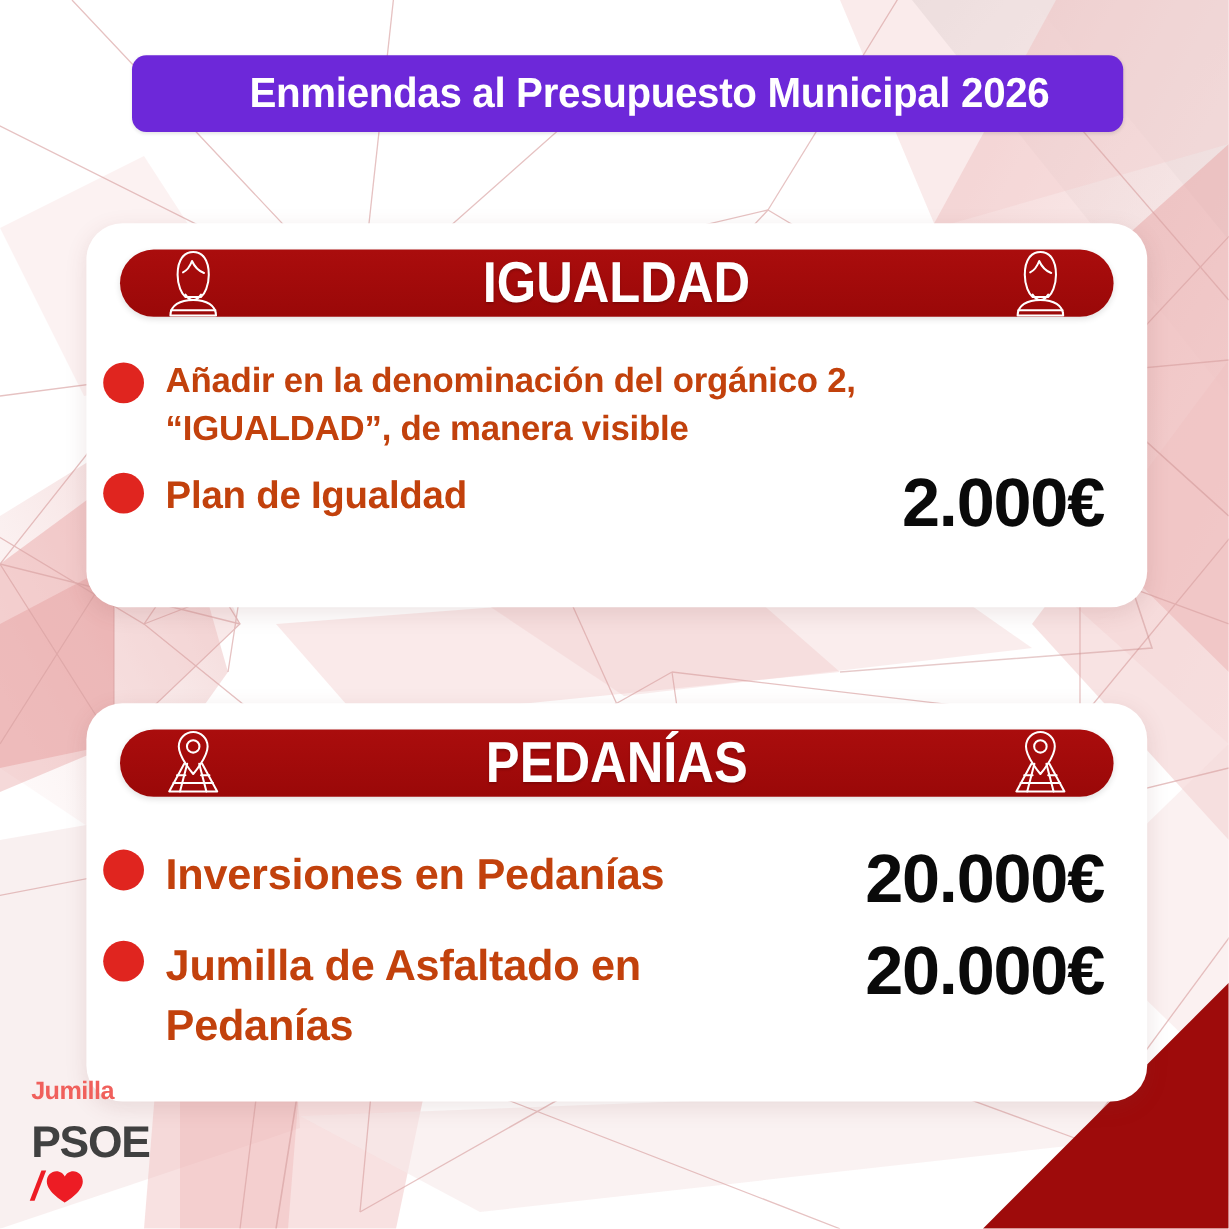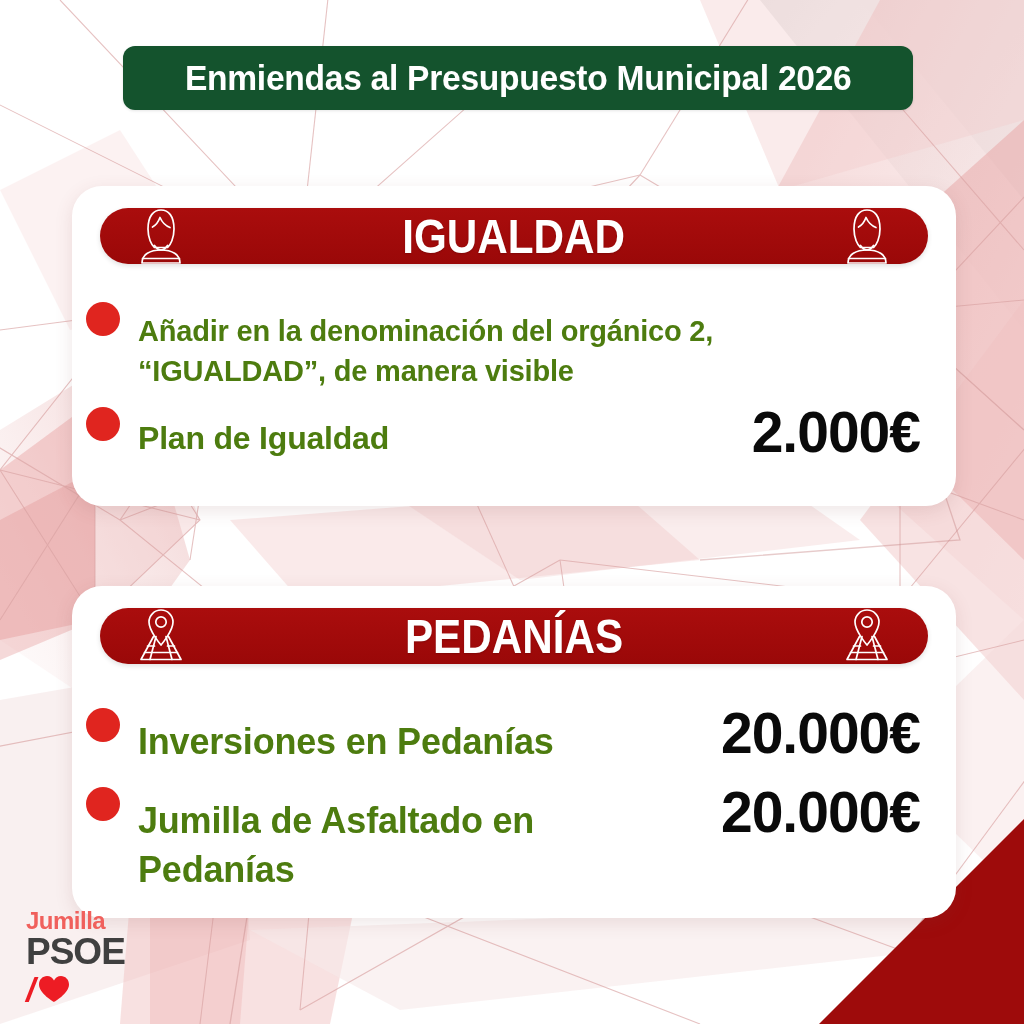--- a/index.html
+++ b/index.html
@@ -32,31 +32,32 @@
     bottom: 0;
     width: 0;
     height: 0;
     border-left: 205px solid transparent;
     border-bottom: 205px solid #9e0b0b;
     z-index: 2;
   }
   
   #title-banner {
     position: absolute;
-    left: 123px;
+    left: 110px;
     top: 46px;
     width: 790px;
     height: 64px;
-    background: #14532d;
+    background: #6d28d9;
     border-radius: 12px;
     display: flex;
     align-items: center;
     justify-content: center;
     z-index: 5;
     box-shadow: 0 1px 3px rgba(0,0,0,0.10);
+    padding-left: 36px;
   }
   #title-banner .txt {
     color: #ffffff;
     font-size: 35px;
     font-weight: bold;
     letter-spacing: -0.3px;
     white-space: nowrap;
     transform: scaleX(0.96);
   }
   
@@ -119,27 +120,26 @@
     flex: 0 0 auto;
     width: 34px;
     height: 34px;
     border-radius: 50%;
     background: #e0251f;
     margin-top: 4px;
     margin-right: 18px;
   }
   .row-label {
     flex: 1 1 auto;
-    color: #4d7c0f;
+    color: #c2410c;
     font-size: 29px;
     font-weight: bold;
     line-height: 1.38;
     letter-spacing: -0.2px;
     padding-right: 12px;
-    margin-top: 13px;
   }
   .row-amount {
     flex: 0 0 auto;
     color: #0a0a0a;
     font-size: 57px;
     font-weight: bold;
     letter-spacing: -1px;
     line-height: 1.05;
     min-width: 215px;
     text-align: right;
@@ -155,25 +155,25 @@
   
   #logo {
     position: absolute;
     left: 26px;
     bottom: 18px;
     z-index: 6;
     line-height: 1;
   }
   #logo .jumilla {
     color: #f0605c;
-    font-size: 24px;
+    font-size: 21px;
     font-weight: bold;
     letter-spacing: -0.5px;
     display: block;
-    margin-bottom: 0;
+    margin-bottom: 13px;
   }
   #logo .psoe {
     color: #404040;
     font-size: 37px;
     font-weight: bold;
     letter-spacing: -1px;
     display: block;
   }
   #logo .mark {
     display: flex;

